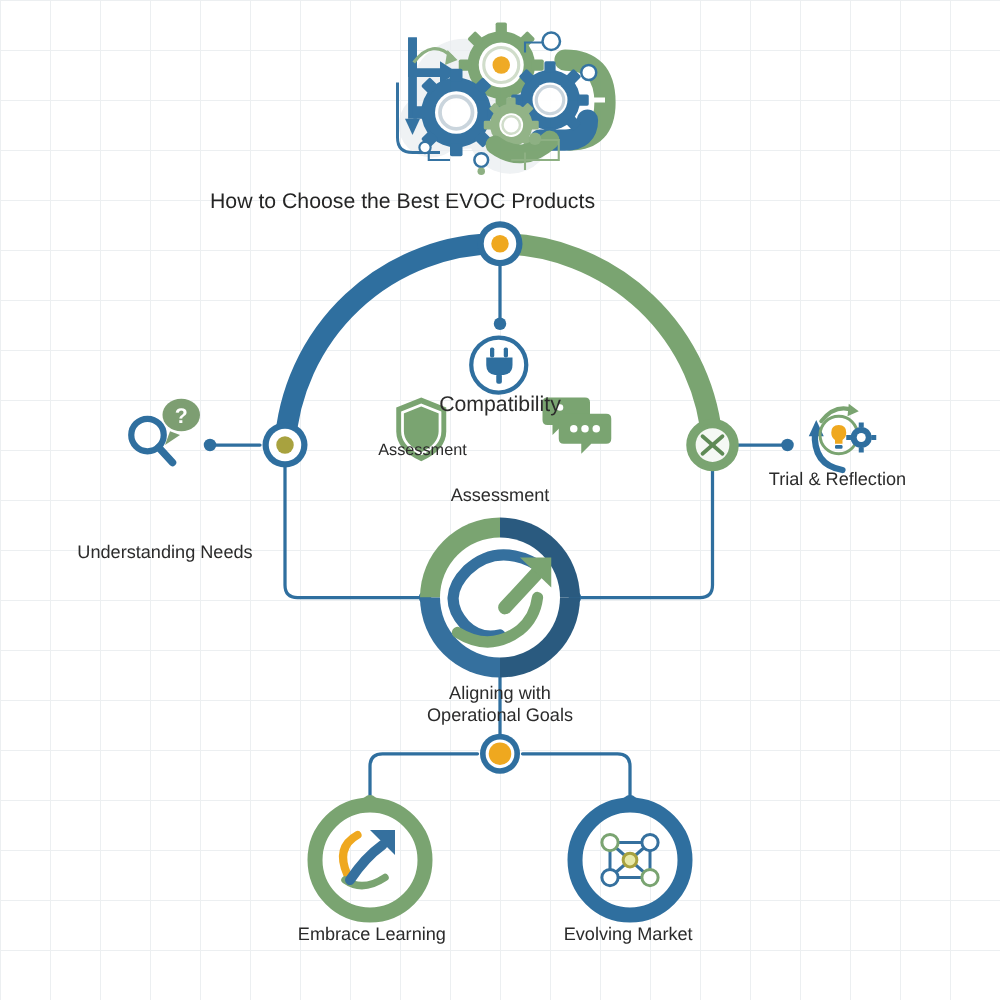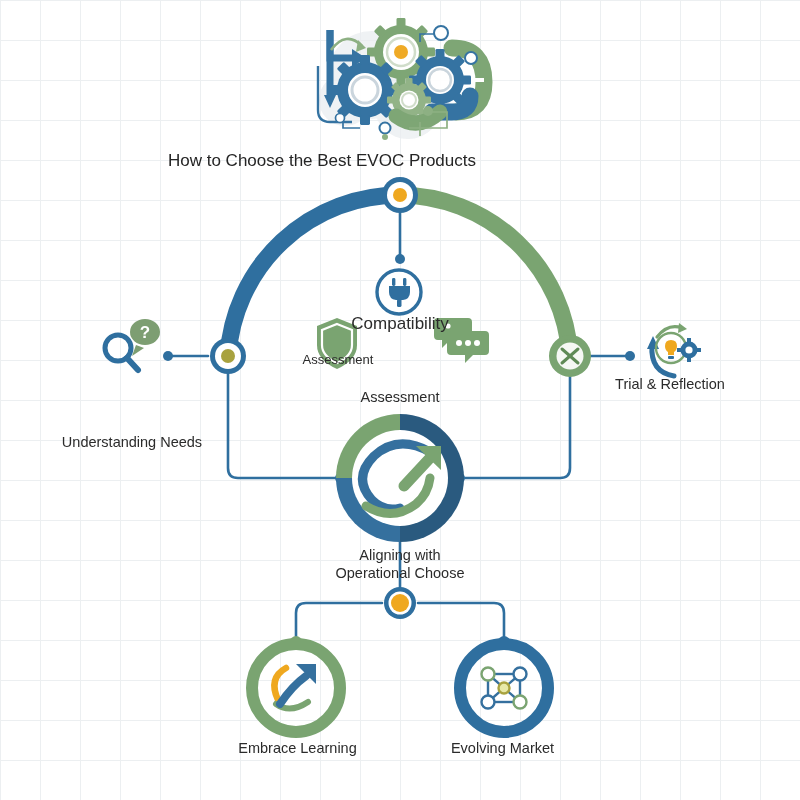--- a/index.html
+++ b/index.html
@@ -332,19 +332,19 @@
 
   <div class="lbl lbl-right">Trial &amp; Reflection</div>
 
   <div class="lbl lbl-compat">Compatibility</div>
 
   <div class="lbl lbl-assess-shield">Assessment</div>
 
   <div class="lbl lbl-assess-main">Assessment</div>
 
   <div class="lbl lbl-center">Aligning with
-Operational Choose</div>
+Operational Goals</div>
 
   <div class="lbl lbl-bl">Embrace Learning</div>
 
   <div class="lbl lbl-br">Evolving Market</div>
 
 </div>
 
 </body></html>

